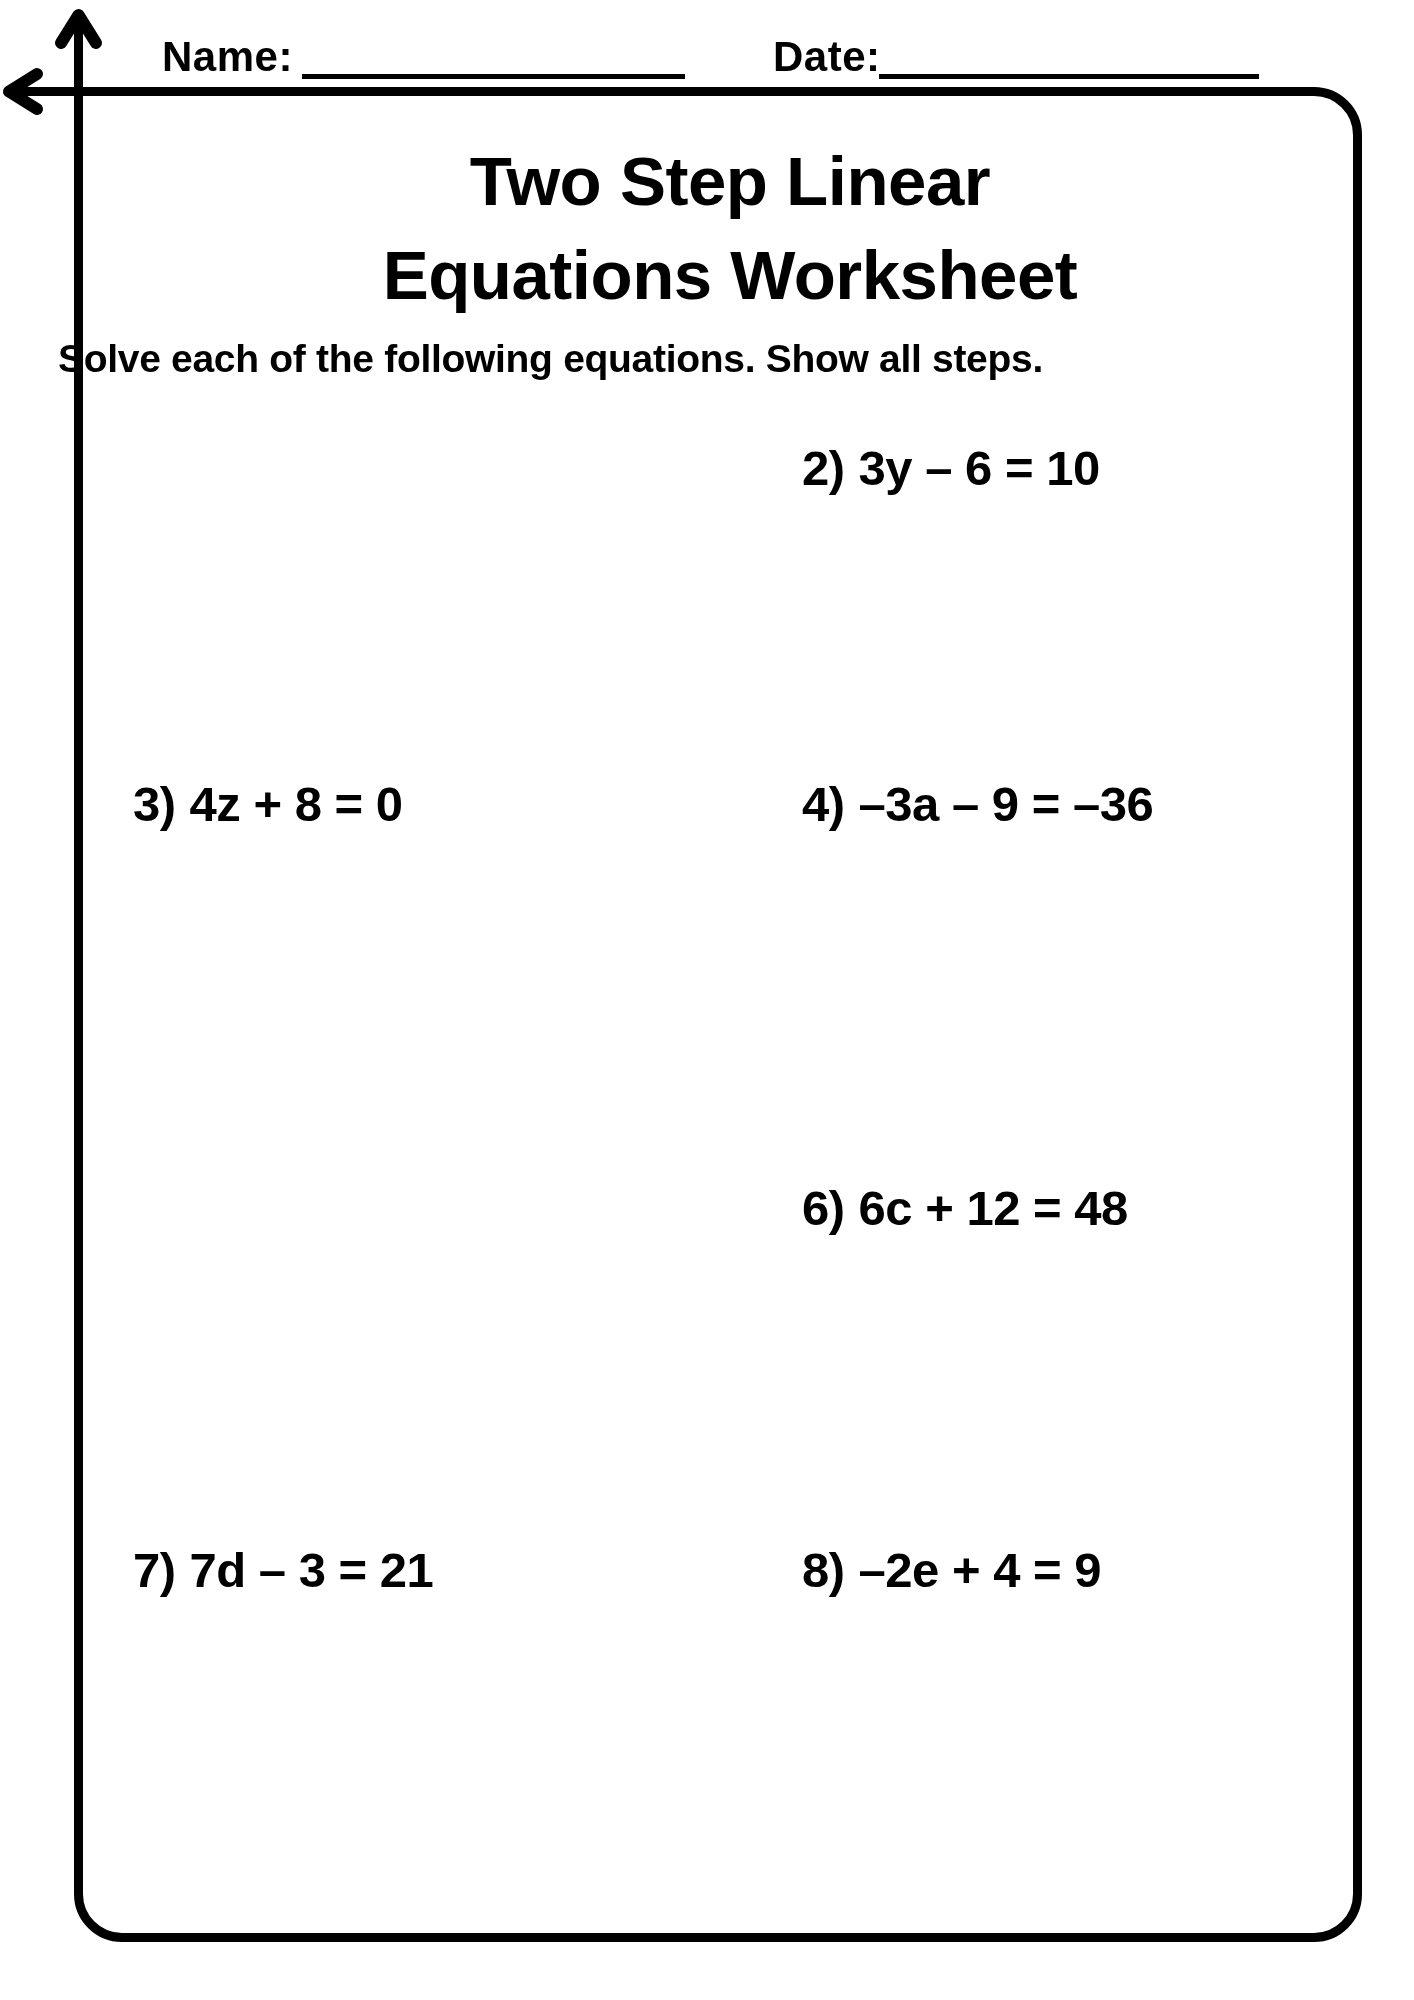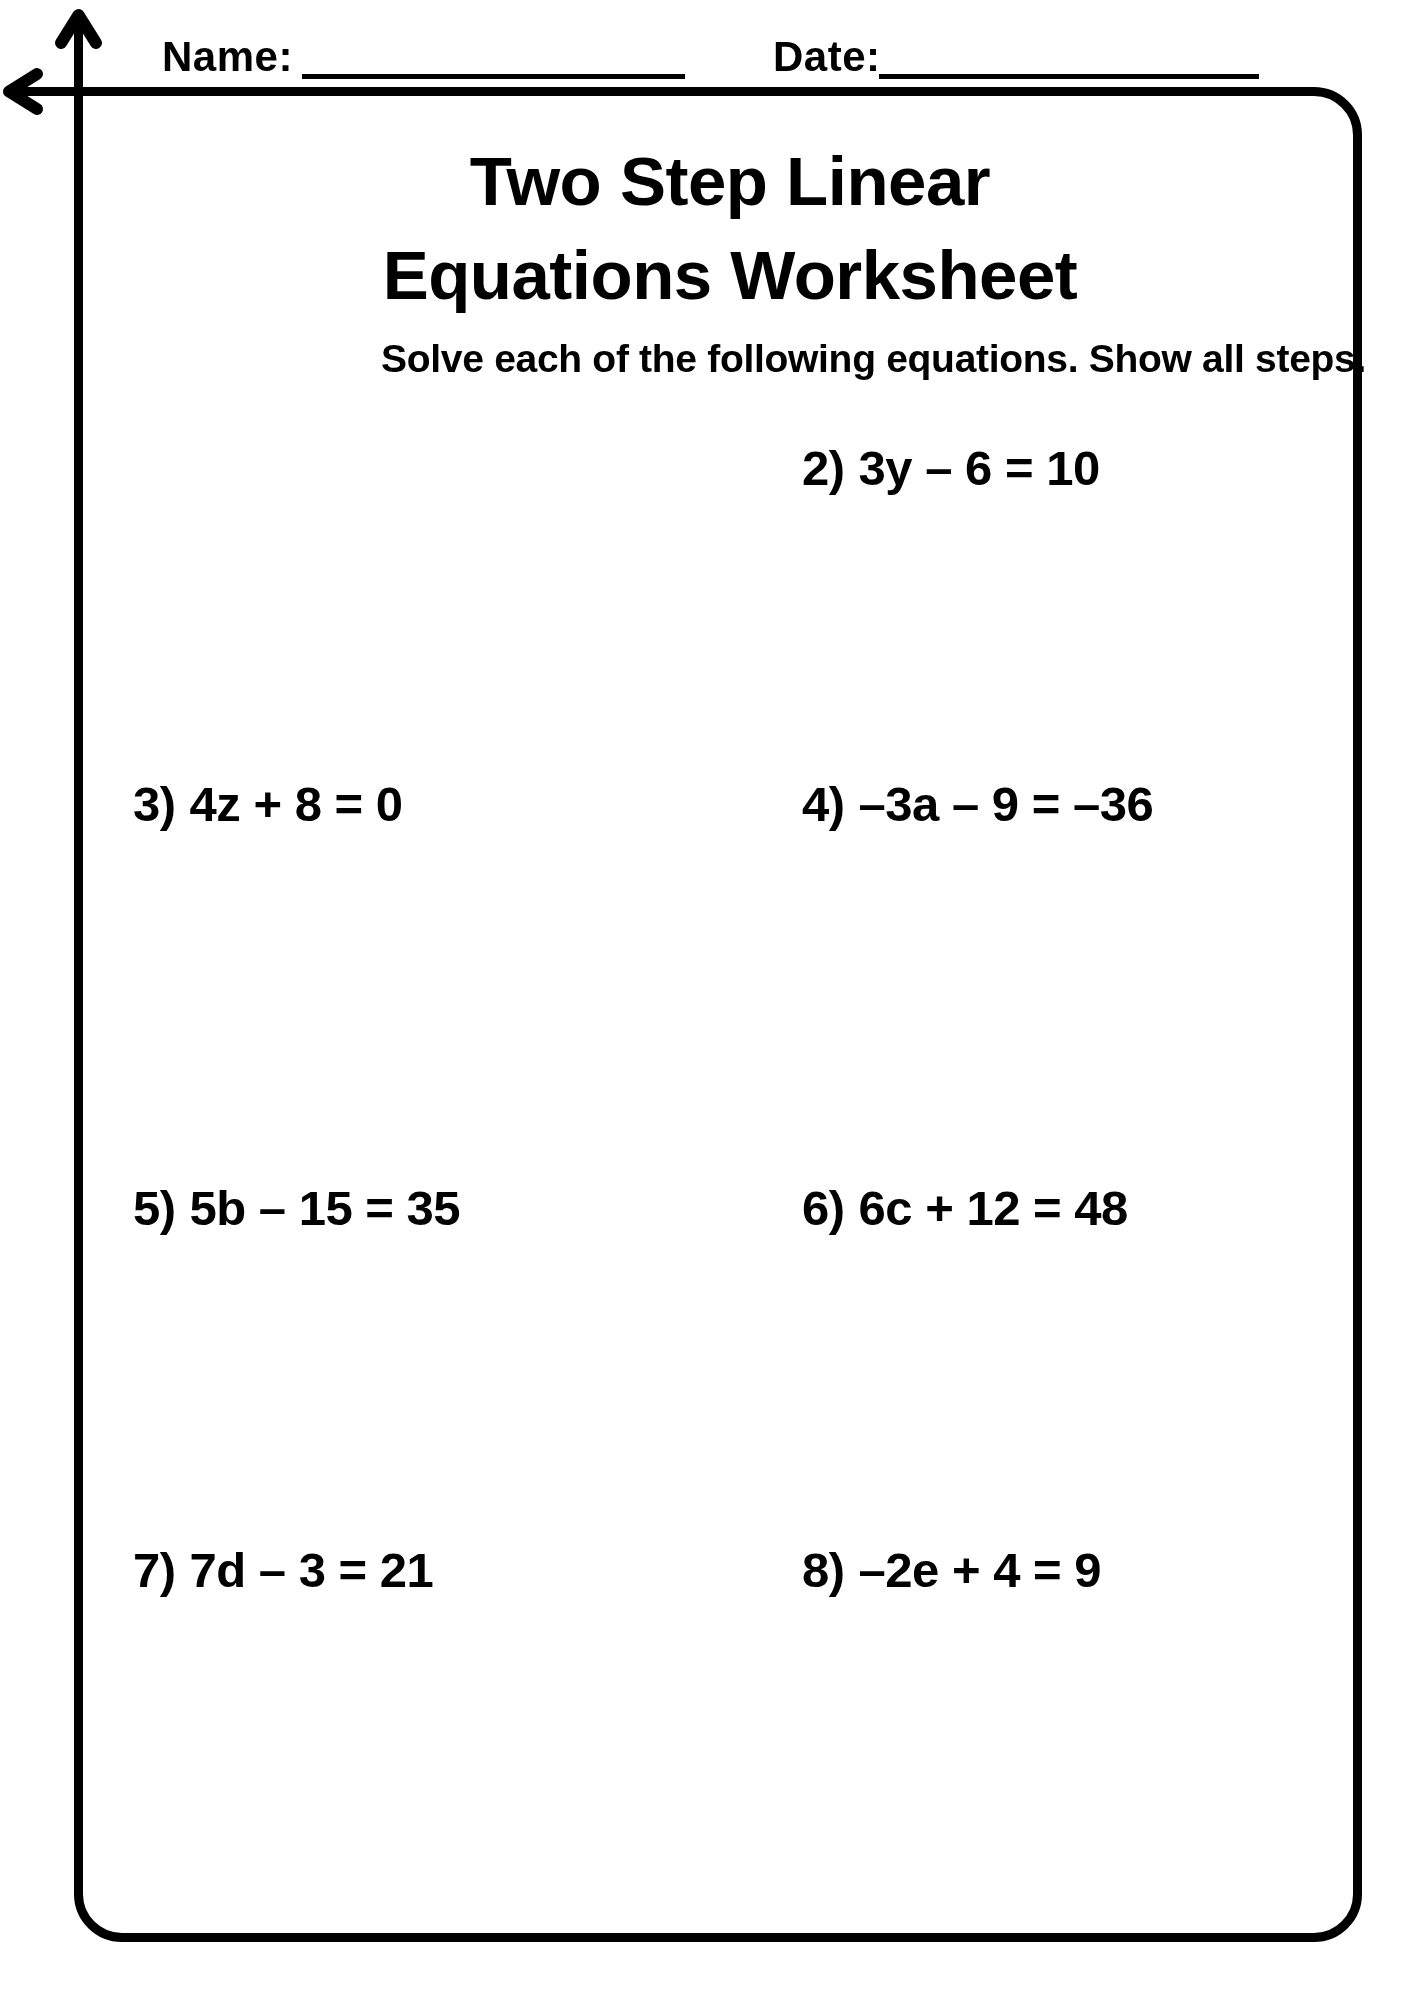--- a/index.html
+++ b/index.html
@@ -37,22 +37,22 @@
   .date-line{left:879px;top:74px;width:380px;}
   
   .title{
     position:absolute;left:74px;top:123px;width:1288px;
     margin:12px;text-align:center;
     font-size:69px;font-weight:700;line-height:94px;
     letter-spacing:-0.5px;
   }
   
   .instruction{
-    position:absolute;left:78px;top:336px;width:1288px;
-    margin:0;text-align:right;
+    position:absolute;left:58px;top:336px;width:1288px;
+    margin:0;text-align:left;
     font-size:39px;font-weight:700;line-height:46px;
     letter-spacing:-0.3px;white-space:nowrap;
   }
   
   .problem{
     position:absolute;
     font-size:49px;font-weight:700;line-height:58px;
     letter-spacing:-0.5px;white-space:nowrap;
   }
   .c1{left:133px;}
@@ -87,21 +87,20 @@
 
   <p class="instruction">Solve each of the following equations. Show all steps.</p>
 
 
   <div class="problem r1 c2"><span class="pnum">2)</span><span class="peq">3y – 6 = 10</span></div>
 
   <div class="problem r2 c1"><span class="pnum">3)</span><span class="peq">4z + 8 = 0</span></div>
 
   <div class="problem r2 c2"><span class="pnum">4)</span><span class="peq">–3a – 9 = –36</span></div>
 
-  <div class="problem r3 c1"><span class="pnum">5)</span><span class="peq">5b – 15 = 35</span></div>
 
   <div class="problem r3 c2"><span class="pnum">6)</span><span class="peq">6c + 12 = 48</span></div>
 
   <div class="problem r4 c1"><span class="pnum">7)</span><span class="peq">7d – 3 = 21</span></div>
 
   <div class="problem r4 c2"><span class="pnum">8)</span><span class="peq">–2e + 4 = 9</span></div>
 
 </div>
 
 </body></html>

